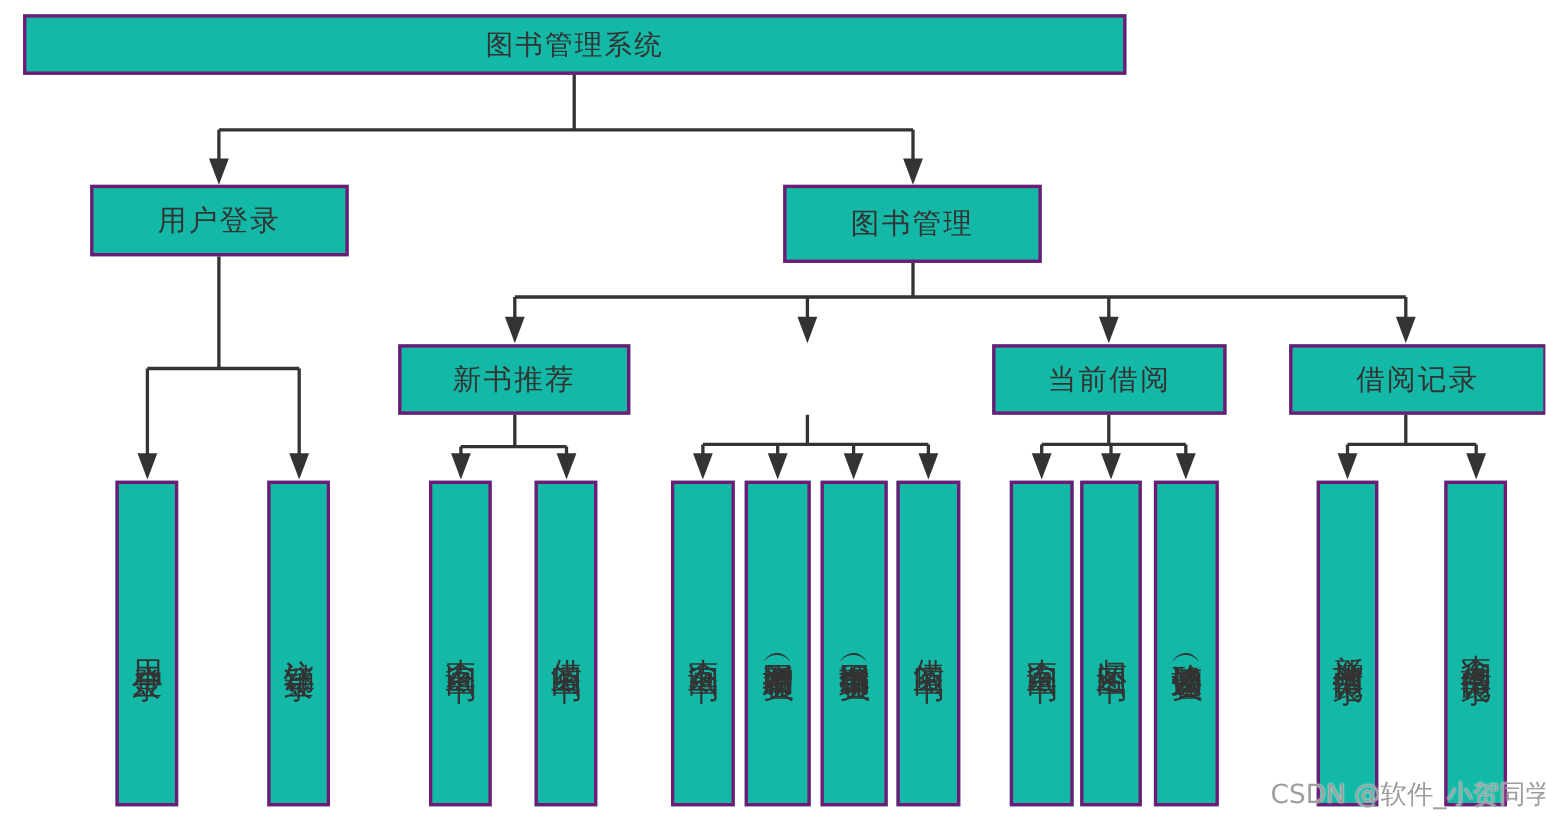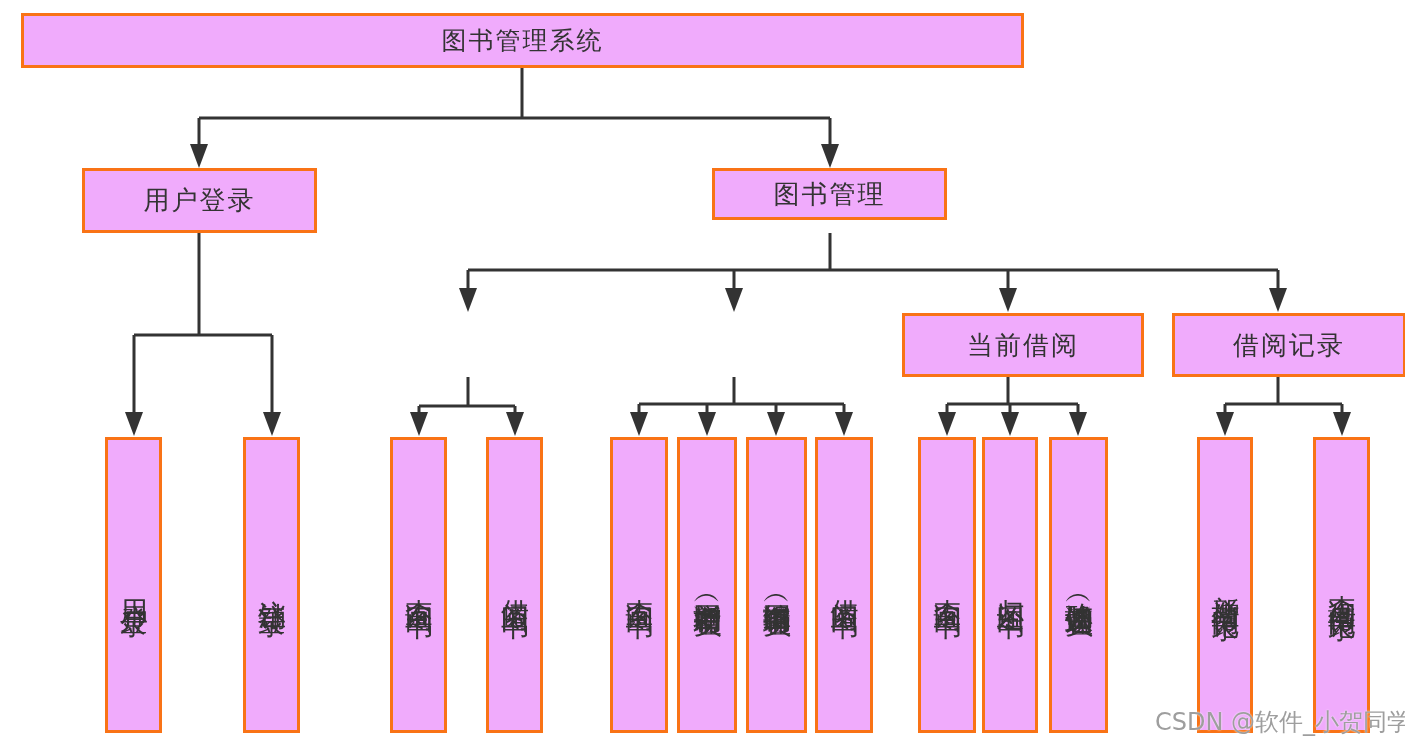--- a/index.html
+++ b/index.html
@@ -13,22 +13,22 @@
   }
   .connectors {
     position: absolute;
     left: 0; top: 0;
     width: 1405px; height: 747px;
     pointer-events: none;
   }
   .node {
     position: absolute;
     box-sizing: border-box;
-    background: #f0abfc;
-    border: 3px solid #f97316;
+    background: #14b8a6;
+    border: 3px solid #701a75;
     display: flex;
     align-items: center;
     justify-content: center;
     color: #333333;
   }
   .h-node span {
     font-size: 26px;
     letter-spacing: 2px;
     white-space: nowrap;
   }
@@ -89,25 +89,28 @@
     </g>
   </svg>
 
   <div class="node h-node root" style="left:21px;top:13px;width:1003px;height:55px">
     <span>图书管理系统</span>
   </div>
 
   <div class="node h-node" style="left:82px;top:168px;width:235px;height:65px">
     <span>用户登录</span>
   </div>
-  <div class="node h-node" style="left:712px;top:168px;width:235px;height:52px">
+  <div class="node h-node" style="left:712px;top:168px;width:235px;height:71px">
     <span>图书管理</span>
   </div>
 
-  <div class="node h-node" style="left:902px;top:313px;width:242px;height:64px">
+  <div class="node h-node" style="left:362px;top:313px;width:211px;height:64px">
+    <span>新书推荐</span>
+  </div>
+  <div class="node h-node" style="left:902px;top:313px;width:213px;height:64px">
     <span>当前借阅</span>
   </div>
   <div class="node h-node" style="left:1172px;top:313px;width:234px;height:64px">
     <span>借阅记录</span>
   </div>
 
   <div class="node v-node" style="left:105px;top:437px;width:57px;height:296px">
     <span class="v-text">用户登录</span>
   </div>
   <div class="node v-node" style="left:243px;top:437px;width:57px;height:296px">

